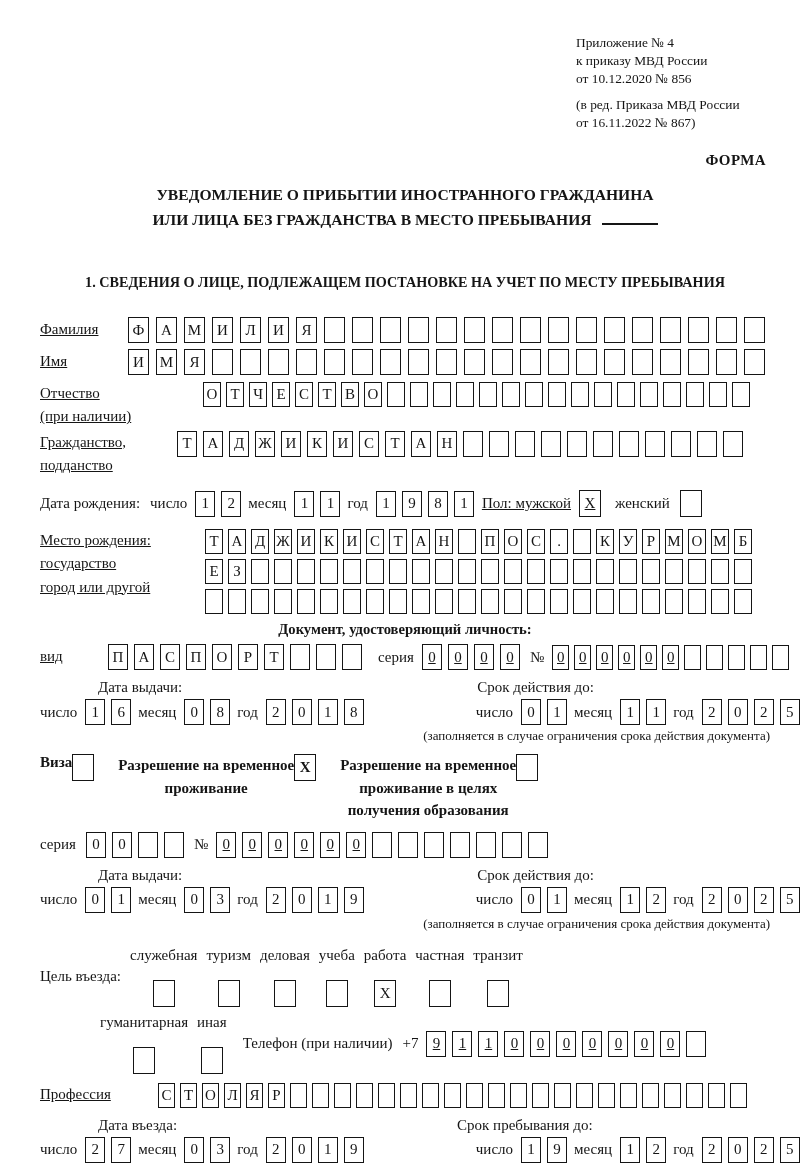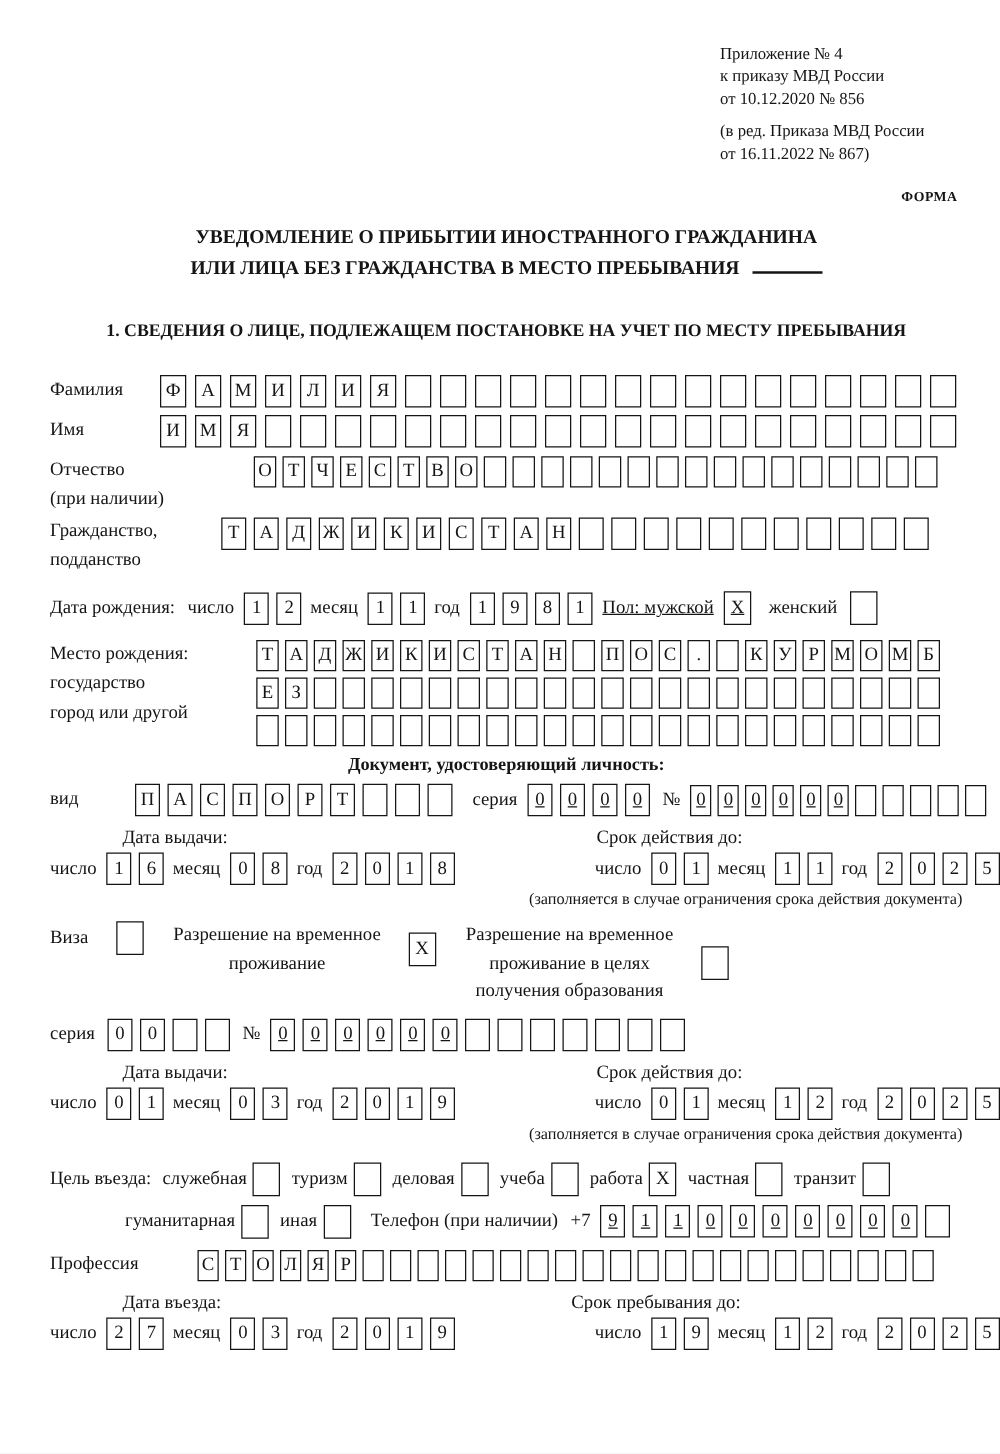--- a/index.html
+++ b/index.html
@@ -5,29 +5,29 @@
   html,body { margin:0; padding:0; background:#e8e8e8; }
   .page {
     width:800px; height:1163px; margin:0 auto; background:#ffffff;
     color:#151515; font-family:"Liberation Serif","DejaVu Serif",serif;
     font-size:15px; box-sizing:border-box; padding:34px 30px 0 40px;
     position:relative; overflow:hidden;
   }
   
   .appendix { width:186px; margin-left:auto; margin-right:8px; font-size:13.4px; line-height:1.33; }
   .appendix .grp2 { margin-top:9px; }
-  .forma { text-align:right; font-weight:bold; font-size:11px; margin:20px 4px 0 0; letter-spacing:.4px; }
+  .forma { text-align:right; font-weight:bold; font-size:15px; margin:20px 4px 0 0; letter-spacing:.4px; }
   
   .title { margin-top:14px; text-align:center; font-weight:bold; font-size:15.6px; line-height:1.6; }
   .uline { display:inline-block; width:56px; border-bottom:2.2px solid #151515; height:.9em; margin-left:10px; }
-  .sec-heading { margin-top:29px; text-align:center; font-weight:bold; font-size:14.2px; }
+  .sec-heading { margin-top:41px; text-align:center; font-weight:bold; font-size:14.2px; }
   
   .frow { display:flex; align-items:center; margin-top:8px; }
   .frow.top { align-items:flex-start; }
-  .lblcol { flex:none; line-height:1.55; }
+  .lblcol { flex:none; line-height:1.55;text-decoration:underline; }
   .w88{width:88px} .w137{width:137px} .w163{width:163px} .w165{width:165px} .w68{width:68px}
   
   .cells { display:flex; gap:7px; }
   .cell { box-sizing:border-box; flex:none; width:21px; height:26px; border:1.8px solid #151515;
           display:flex; align-items:center; justify-content:center; font-size:15px; background:#fff; }
   .cells-b { gap:6px } .cells-b .cell { width:20px }
   .cells-c { gap:5px } .cells-c .cell { width:18px; height:25px }
   .cells-d { gap:5px } .cells-d .cell { width:17px; height:25px }
   .stackgap { margin-top:5px; }
   
@@ -38,24 +38,24 @@
   .dgroup .dlbl { margin-right:1px; }
   .dright { margin-left:112px; }
   .dhead { display:flex; margin-top:9px; }
   .dh-left { margin-left:58px; }
   .dh-right { margin-left:295px; }
   .dh-right2 { margin-left:280px; }
   .note { font-size:13px; text-align:right; margin-top:3px; padding-right:0; }
   .intro { margin-top:13px; line-height:1.75; }
   
   .opts { display:flex; align-items:flex-start; margin-top:10px; }
-  .opt { display:flex; align-items:center; gap:22px; }
+  .opt { display:flex; align-items:flex-start; gap:0;font-weight:bold; }
   .opt .ctr { text-align:center; line-height:1.5; }
   
-  .popt { display:flex; align-items:center; gap:5px; margin-left:9px; }
+  .popt { display:flex; align-items:center; gap:16px; margin-left:9px;flex-direction:column; }
   .purpose2 { margin-top:7px; }
   .ind60 { margin-left:60px;text-align:center; }
   .ml14 { margin-left:14px; } .ml16 { margin-left:16px; } .ml10 { margin-left:10px; } .ml8 { margin-left:8px;text-decoration:underline; }
 </style>
 </head>
 <body>
 
 <div class="page">
 
   <div class="appendix">

